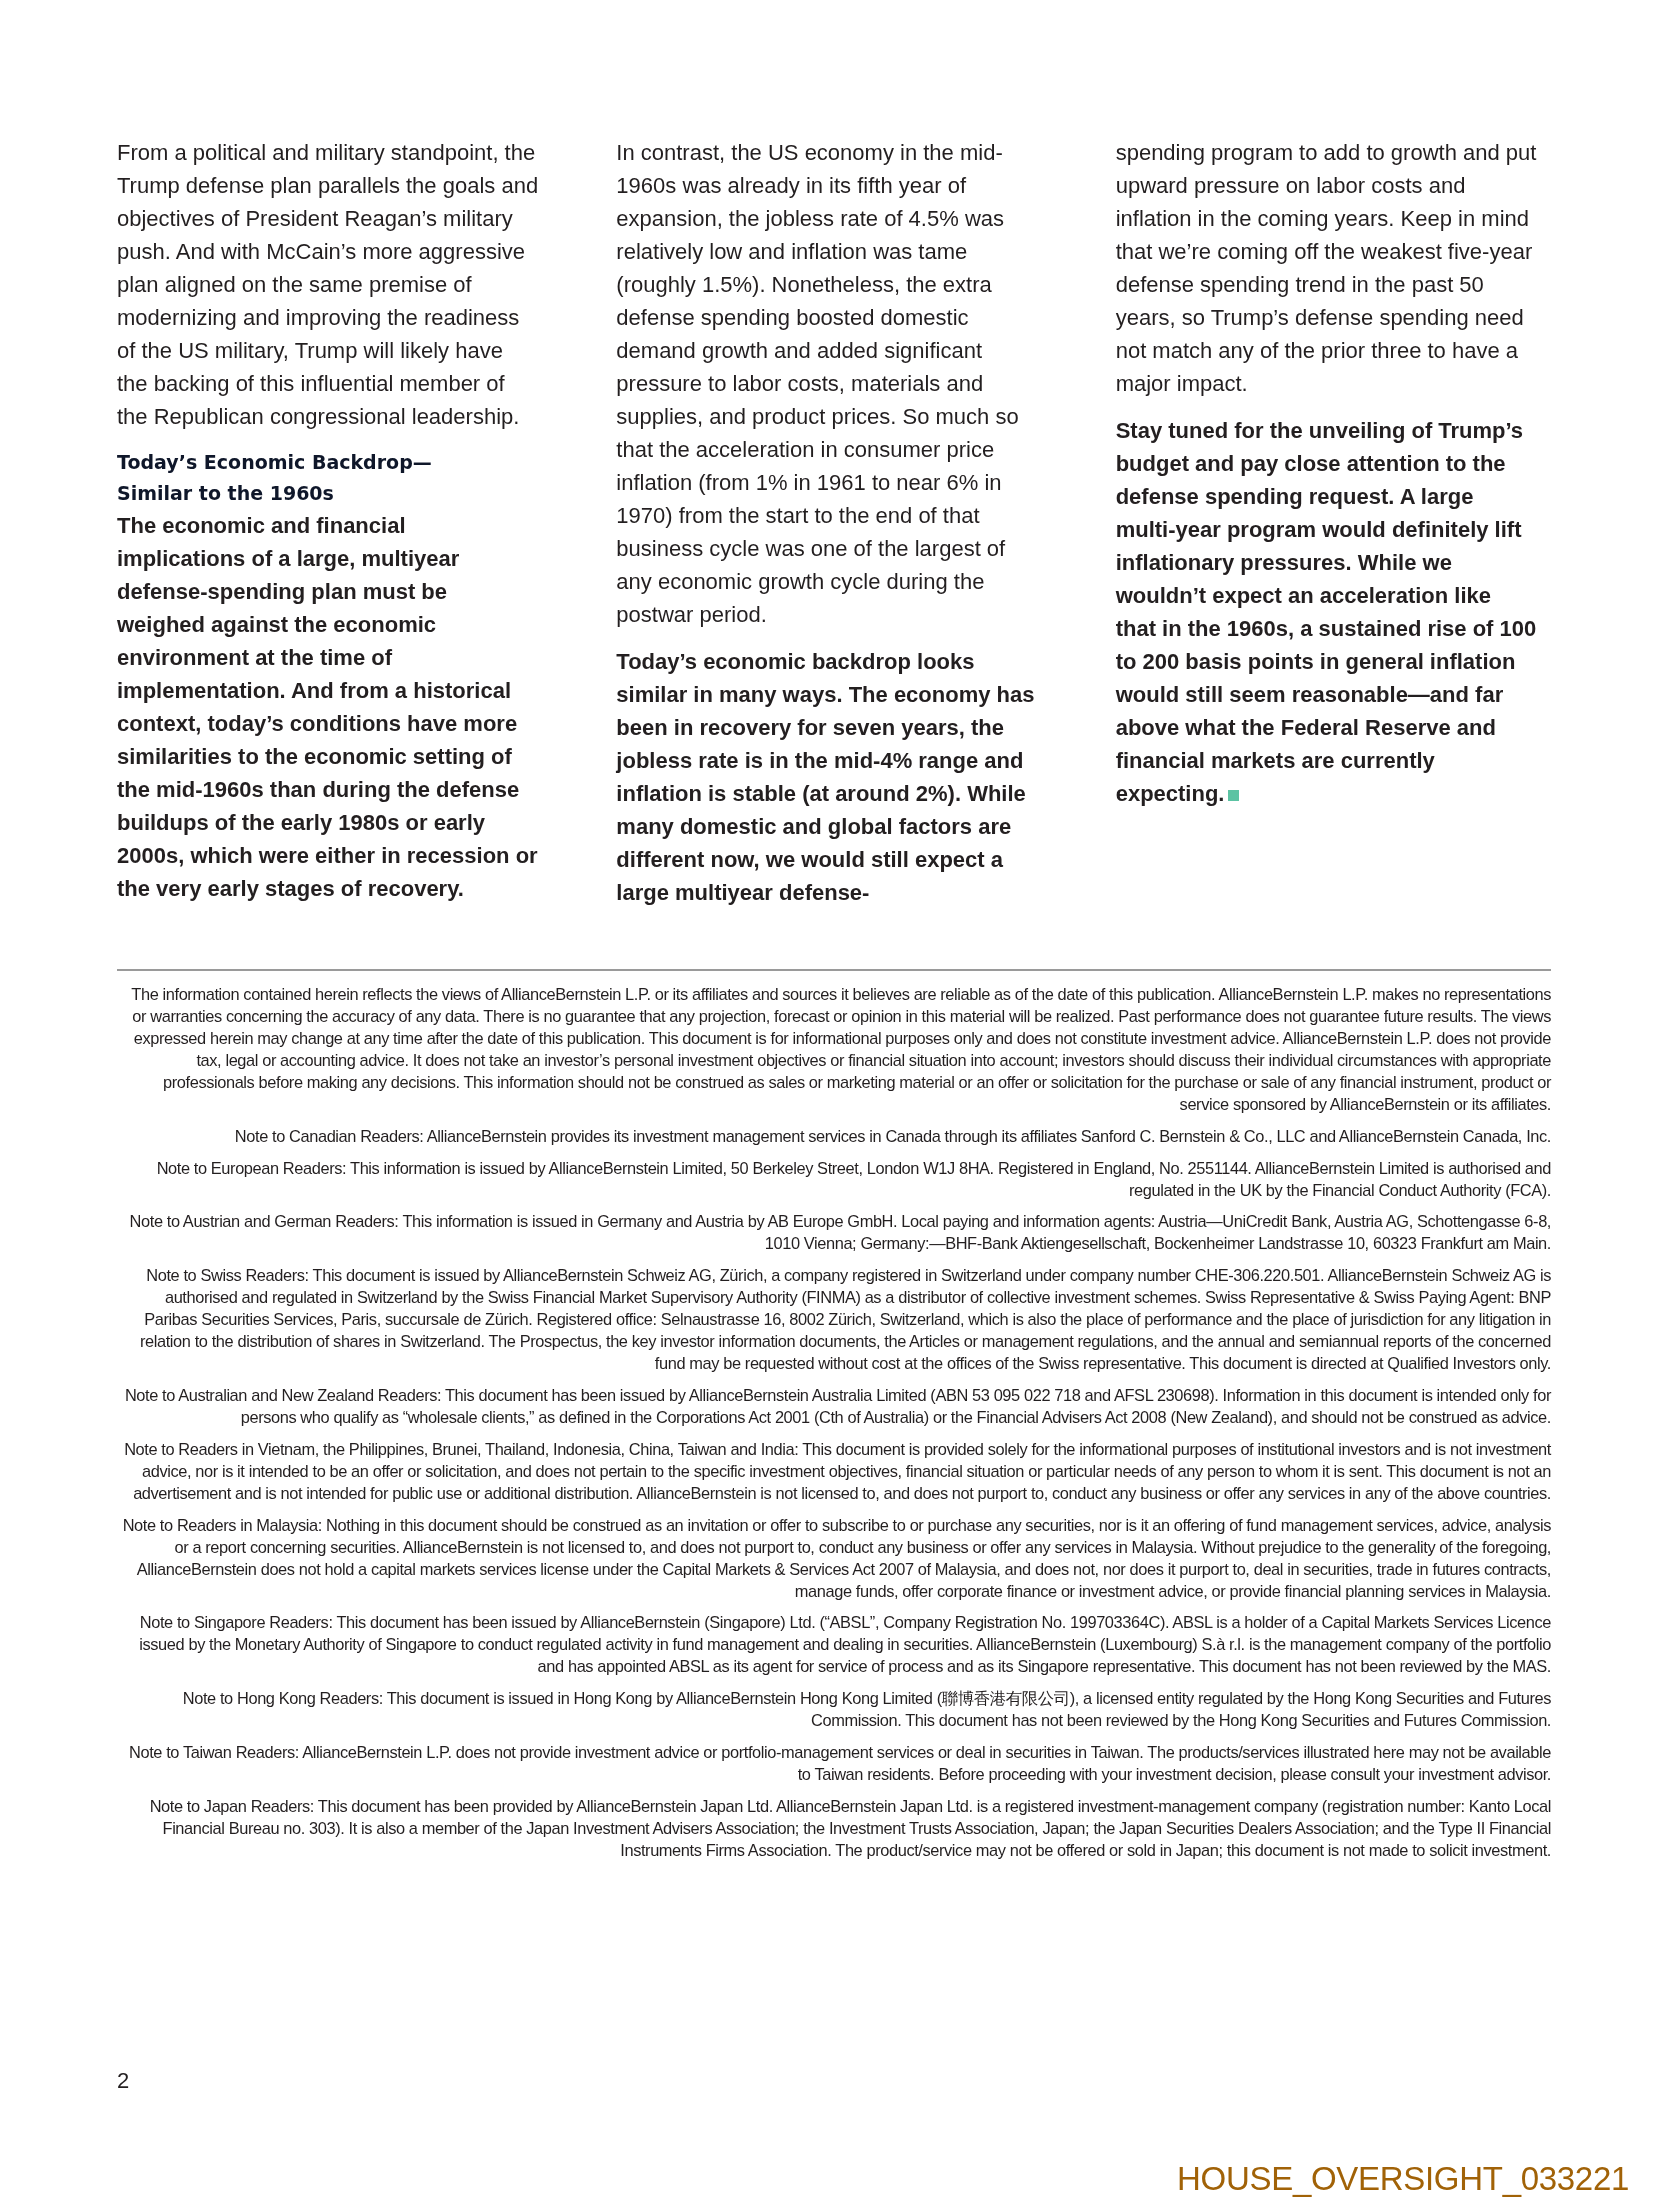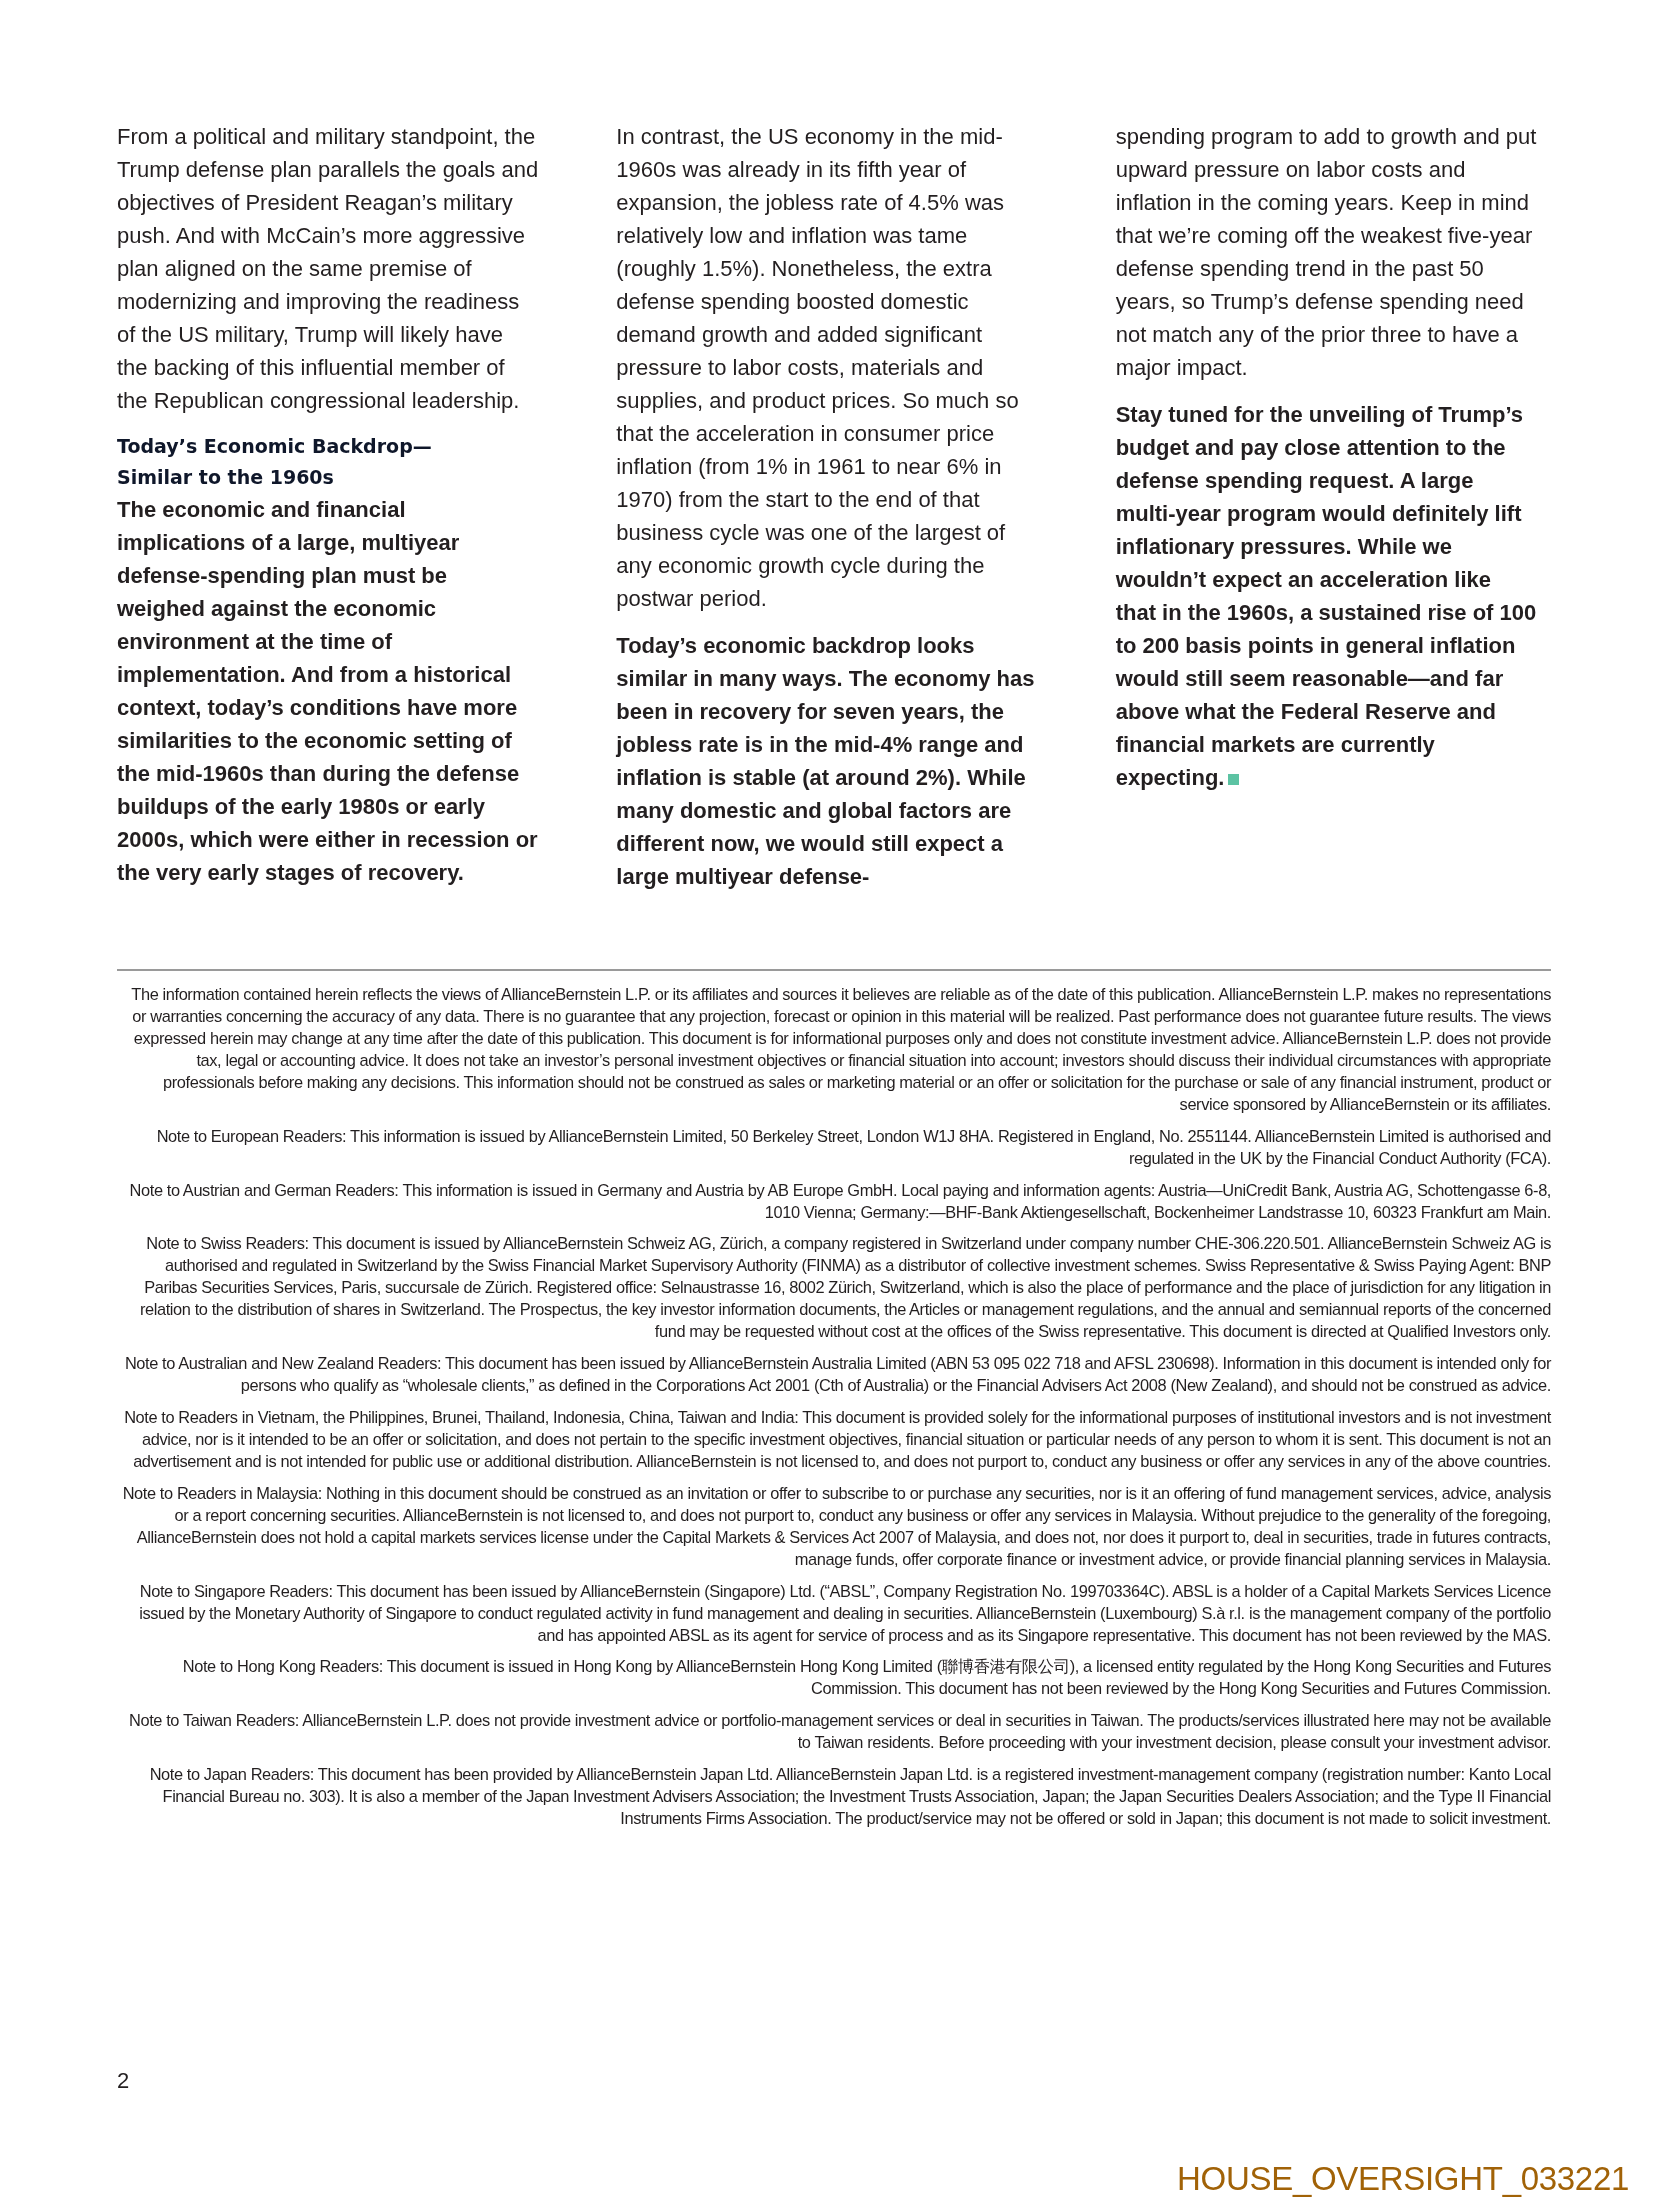--- a/index.html
+++ b/index.html
@@ -1,17 +1,17 @@
 <!DOCTYPE html>
 <html style="font-size:10.5px"><head>
   <meta charset="utf-8">
   <style>
     html, body { margin: 0; padding: 0; background: #ffffff; }
     body { width: 1669px; height: 2205px; position: relative; color: #231f20; overflow: hidden; }
-    .columns { position: absolute; top: 120px; left: 117px; width: 1434px; display: flex; gap: 16px; }
+    .columns { position: absolute; top: 136px; left: 117px; width: 1434px; display: flex; gap: 16px; }
     .col { width: 425px; margin-right: 62px; font-family: "Liberation Sans", sans-serif; font-size: 22px; line-height: 33px; }
     .col:last-child { margin-right: 14px; }
     .col p { margin: 0 0 14.4px 0; }
     .col p.tight { margin-bottom: 0; font-weight: bold; }
     .heading { font-family: "DejaVu Sans", sans-serif; font-weight: bold; color: #0f172a; font-size: 19px; line-height: 31px; margin-top: 6.5px; }
     .end-mark { display: inline-block; width: 10.5px; height: 10.5px; background: #5cc3a3; margin-left: 3.9px; vertical-align: middle; }
     .rule { position: absolute; top: 969px; left: 117px; width: 1434px; height: 2px; background: #9a9a9a; }
     .disclaimers { position: absolute; top: 983px; left: 117px; width: 1434px; font-family: "Liberation Sans", sans-serif; font-size: 16.4px; line-height: 22px; letter-spacing: -0.4px; }
     .disclaimers p { margin: 0 0 9.8px 0; text-align: right; }
     .page-number { position: absolute; top: 2068px; left: 117px; font-family: "Liberation Sans", sans-serif; font-size: 22px; }
@@ -36,20 +36,21 @@
   <div class="col">
     <p>spending program to add to growth and put upward pressure on labor costs and inflation in the coming years. Keep in mind that we’re coming off the weakest five-year defense spending trend in the past 50 years, so Trump’s defense spending need not match any of the prior three to have a major impact.</p>
     <p class="tight"><span>Stay tuned for the unveiling of Trump’s budget and pay close attention to the defense spending request. A large multi-year program would definitely lift inflationary pressures. While we wouldn’t expect an acceleration like that in the 1960s, a sustained rise of 100 to 200 basis points in general inflation would still seem reasonable—and far above what the Federal Reserve and financial markets are currently expecting.</span><span class="end-mark"></span></p>
   </div>
 </div>
 
 <div class="rule"></div>
 
 <div class="disclaimers">
   <p>The information contained herein reflects the views of AllianceBernstein L.P. or its affiliates and sources it believes are reliable as of the date of this publication. AllianceBernstein L.P. makes no representations or warranties concerning the accuracy of any data. There is no guarantee that any projection, forecast or opinion in this material will be realized. Past performance does not guarantee future results. The views expressed herein may change at any time after the date of this publication. This document is for informational purposes only and does not constitute investment advice. AllianceBernstein L.P. does not provide tax, legal or accounting advice. It does not take an investor’s personal investment objectives or financial situation into account; investors should discuss their individual circumstances with appropriate professionals before making any decisions. This information should not be construed as sales or marketing material or an offer or solicitation for the purchase or sale of any financial instrument, product or service sponsored by AllianceBernstein or its affiliates.</p>
+  <p>Note to Canadian Readers: AllianceBernstein provides its investment management services in Canada through its affiliates Sanford C. Bernstein &amp; Co., LLC and AllianceBernstein Canada, Inc.</p>
   <p>Note to European Readers: This information is issued by AllianceBernstein Limited, 50 Berkeley Street, London W1J 8HA. Registered in England, No. 2551144. AllianceBernstein Limited is authorised and regulated in the UK by the Financial Conduct Authority (FCA).</p>
   <p>Note to Austrian and German Readers: This information is issued in Germany and Austria by AB Europe GmbH. Local paying and information agents: Austria—UniCredit Bank, Austria AG, Schottengasse 6-8, 1010 Vienna; Germany:—BHF-Bank Aktiengesellschaft, Bockenheimer Landstrasse 10, 60323 Frankfurt am Main.</p>
   <p>Note to Swiss Readers: This document is issued by AllianceBernstein Schweiz AG, Zürich, a company registered in Switzerland under company number CHE-306.220.501. AllianceBernstein Schweiz AG is authorised and regulated in Switzerland by the Swiss Financial Market Supervisory Authority (FINMA) as a distributor of collective investment schemes. Swiss Representative &amp; Swiss Paying Agent: BNP Paribas Securities Services, Paris, succursale de Zürich. Registered office: Selnaustrasse 16, 8002 Zürich, Switzerland, which is also the place of performance and the place of jurisdiction for any litigation in relation to the distribution of shares in Switzerland. The Prospectus, the key investor information documents, the Articles or management regulations, and the annual and semiannual reports of the concerned fund may be requested without cost at the offices of the Swiss representative. This document is directed at Qualified Investors only.</p>
   <p>Note to Australian and New Zealand Readers: This document has been issued by AllianceBernstein Australia Limited (ABN 53 095 022 718 and AFSL 230698). Information in this document is intended only for persons who qualify as “wholesale clients,” as defined in the Corporations Act 2001 (Cth of Australia) or the Financial Advisers Act 2008 (New Zealand), and should not be construed as advice.</p>
   <p>Note to Readers in Vietnam, the Philippines, Brunei, Thailand, Indonesia, China, Taiwan and India: This document is provided solely for the informational purposes of institutional investors and is not investment advice, nor is it intended to be an offer or solicitation, and does not pertain to the specific investment objectives, financial situation or particular needs of any person to whom it is sent. This document is not an advertisement and is not intended for public use or additional distribution. AllianceBernstein is not licensed to, and does not purport to, conduct any business or offer any services in any of the above countries.</p>
   <p>Note to Readers in Malaysia: Nothing in this document should be construed as an invitation or offer to subscribe to or purchase any securities, nor is it an offering of fund management services, advice, analysis or a report concerning securities. AllianceBernstein is not licensed to, and does not purport to, conduct any business or offer any services in Malaysia. Without prejudice to the generality of the foregoing, AllianceBernstein does not hold a capital markets services license under the Capital Markets &amp; Services Act 2007 of Malaysia, and does not, nor does it purport to, deal in securities, trade in futures contracts, manage funds, offer corporate finance or investment advice, or provide financial planning services in Malaysia.</p>
   <p>Note to Singapore Readers: This document has been issued by AllianceBernstein (Singapore) Ltd. (“ABSL”, Company Registration No. 199703364C). ABSL is a holder of a Capital Markets Services Licence issued by the Monetary Authority of Singapore to conduct regulated activity in fund management and dealing in securities. AllianceBernstein (Luxembourg) S.à r.l. is the management company of the portfolio and has appointed ABSL as its agent for service of process and as its Singapore representative. This document has not been reviewed by the MAS.</p>
   <p>Note to Hong Kong Readers: This document is issued in Hong Kong by AllianceBernstein Hong Kong Limited (聯博香港有限公司), a licensed entity regulated by the Hong Kong Securities and Futures Commission. This document has not been reviewed by the Hong Kong Securities and Futures Commission.</p>
   <p>Note to Taiwan Readers: AllianceBernstein L.P. does not provide investment advice or portfolio-management services or deal in securities in Taiwan. The products/services illustrated here may not be available to Taiwan residents. Before proceeding with your investment decision, please consult your investment advisor.</p>
   <p>Note to Japan Readers: This document has been provided by AllianceBernstein Japan Ltd. AllianceBernstein Japan Ltd. is a registered investment-management company (registration number: Kanto Local Financial Bureau no. 303). It is also a member of the Japan Investment Advisers Association; the Investment Trusts Association, Japan; the Japan Securities Dealers Association; and the Type II Financial Instruments Firms Association. The product/service may not be offered or sold in Japan; this document is not made to solicit investment.</p>

